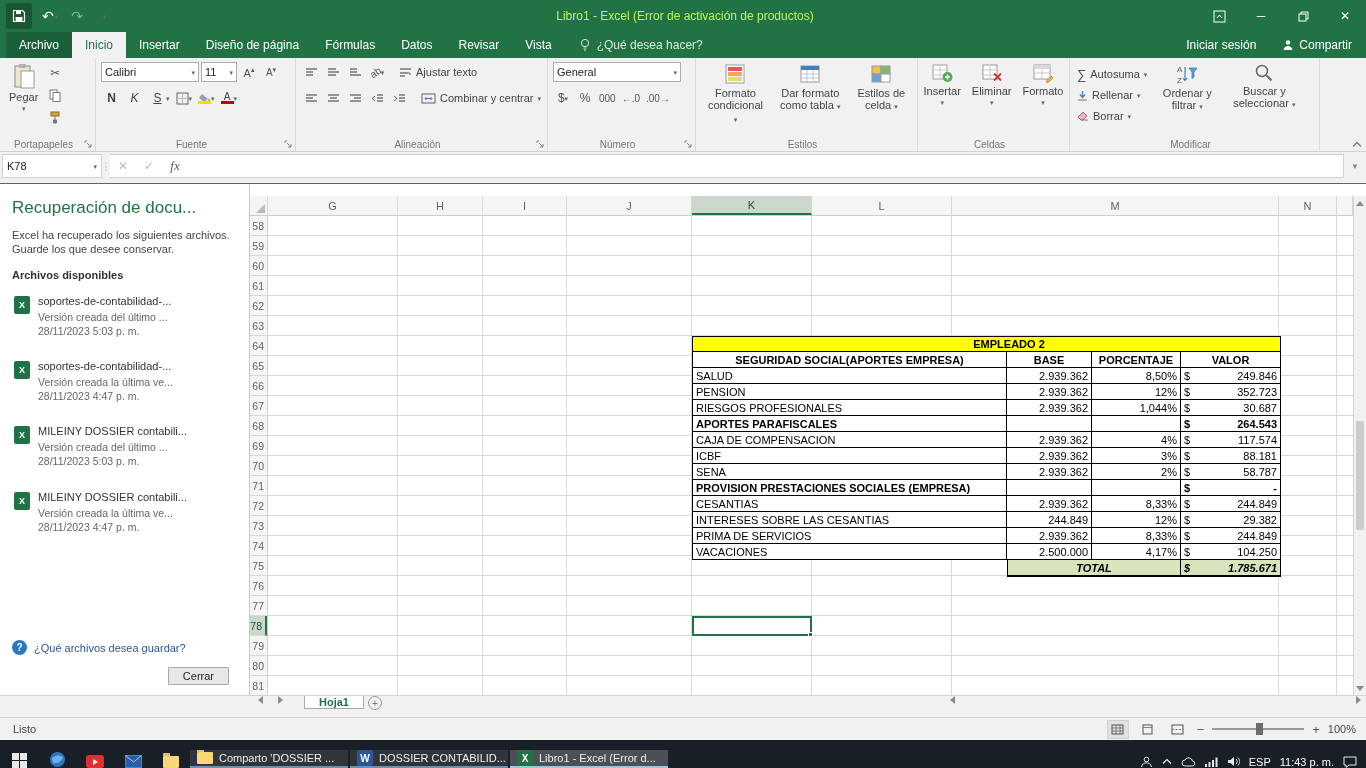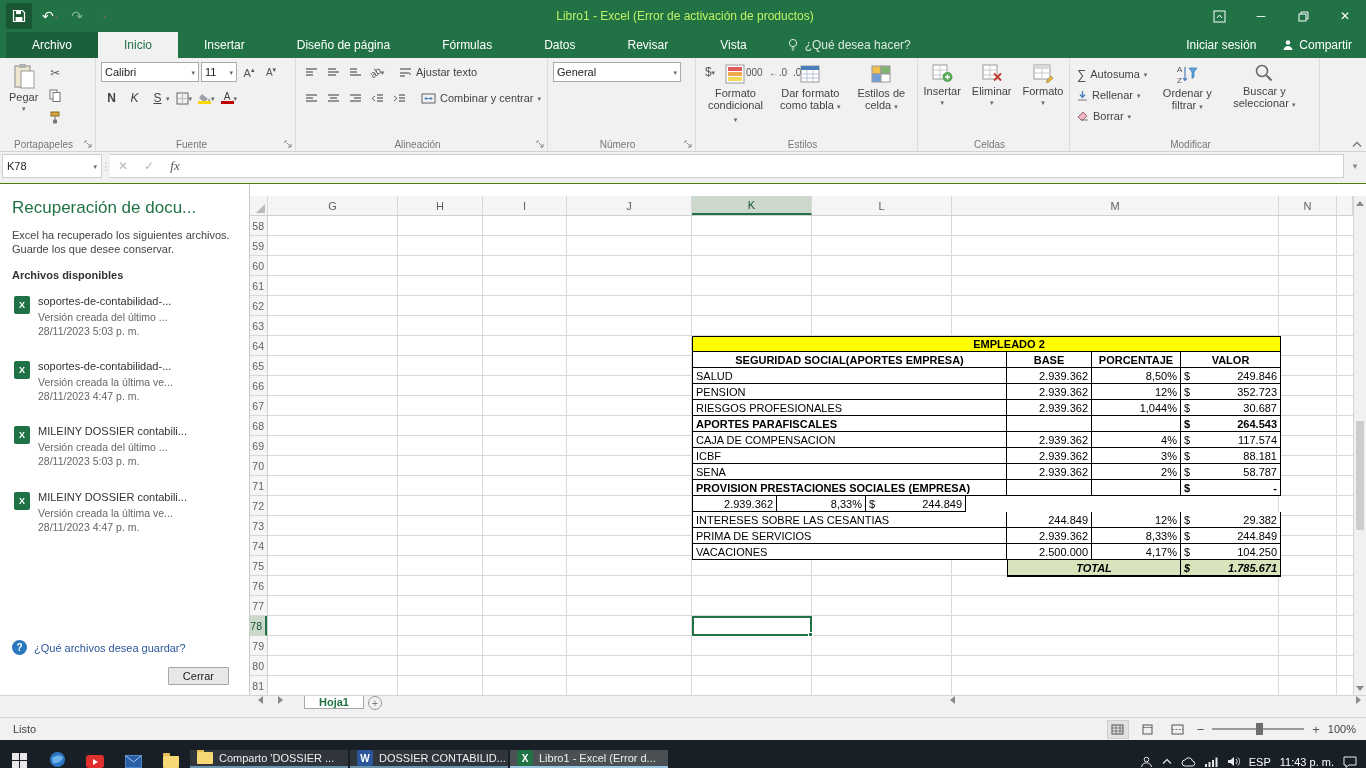--- a/index.html
+++ b/index.html
@@ -13,21 +13,21 @@
   .qbtn{min-width:26px;height:26px;display:flex;align-items:center;justify-content:center;color:#fff;font-size:14px}
   .qbtn .caret{font-size:7px;margin-left:1px}
   .qbtn.dim{opacity:.45}
   .apptile{width:26px;height:26px;display:flex;align-items:center;justify-content:center;background:rgba(0,0,0,.25);border-radius:2px;margin-right:4px}
   .wtitle{position:absolute;left:4px;right:0;text-align:center;font-size:12px;color:#bef264;pointer-events:none}
   .wctrls{margin-left:auto;display:flex;z-index:2}
   .wbtn{width:42px;height:32px;display:flex;align-items:center;justify-content:center;color:#fff;font-size:12px}
 
   
   .tabrow{height:26px;background:#217346;display:flex;align-items:stretch;color:#fff;padding-left:6px;flex:0 0 26px}
-  .rtab{padding:0 26px;font-size:12px;display:flex;align-items:center;cursor:default;white-space:nowrap}
+  .rtab{padding:0 13px;font-size:12px;display:flex;align-items:center;cursor:default;white-space:nowrap}
   .rtab.file{background:#1c603b}
   .rtab.active{background:#f1f1f1;color:#217346}
   .tellme{display:flex;align-items:center;gap:6px;color:#dceadf;font-size:12px;padding:0 14px}
   .tabspacer{flex:1}
   .signin{display:flex;align-items:center;font-size:12px;padding:0 12px;white-space:nowrap}
   .share{display:flex;align-items:center;gap:5px;font-size:12px;padding:0 14px;white-space:nowrap}
 
   
   .ribbon{height:94px;background:#f1f1f1;border-bottom:1px solid #d2d2d2;display:flex;position:relative;flex:0 0 94px;color:#444}
   .rgroup{position:relative;border-right:1px solid #dcdcdc;padding:3px 5px 16px 5px;display:flex;gap:3px}
@@ -430,21 +430,21 @@
         </div>
       </div>
       <div class="rglabel">Alineación</div>
       <div class="launcher">
           <svg width="8" height="8" viewBox="0 0 8 8">
             <path d="M1 3V1h2M3 3l4 4M7 4v3H4" fill="none" stroke="#888"></path>
           </svg>
         </div>
     </div>
 
-    <div class="rgroup" style="width:148px;gap:19px">
+    <div class="rgroup" style="width:148px;flex-direction:column;gap:4px">
       <div class="minirow">
         <div class="combo" style="width:128px">
             <span>General</span>
             <span class="caret">▾</span>
           </div>
       </div>
       <div class="minirow">
         <div class="sbtn">
             <span class="txticon" style="font-size:12px">$</span>
             <span class="caret">▾</span>
@@ -795,20 +795,21 @@
             <div class="trowx">
               <div class="tc w-label th">PROVISION PRESTACIONES SOCIALES (EMPRESA)</div>
               <div class="tc w-base num"></div>
               <div class="tc w-pct num"></div>
               <div class="tc w-valor money th">
                 <span>$</span>
                 <span>-</span>
               </div>
             </div>
             <div class="trowx">
+              <div class="tc w-label">CESANTIAS</div>
               <div class="tc w-base num">2.939.362</div>
               <div class="tc w-pct num">8,33%</div>
               <div class="tc w-valor money">
                 <span>$</span>
                 <span>244.849</span>
               </div>
             </div>
             <div class="trowx">
               <div class="tc w-label">INTERESES SOBRE LAS CESANTIAS</div>
               <div class="tc w-base num">244.849</div>

